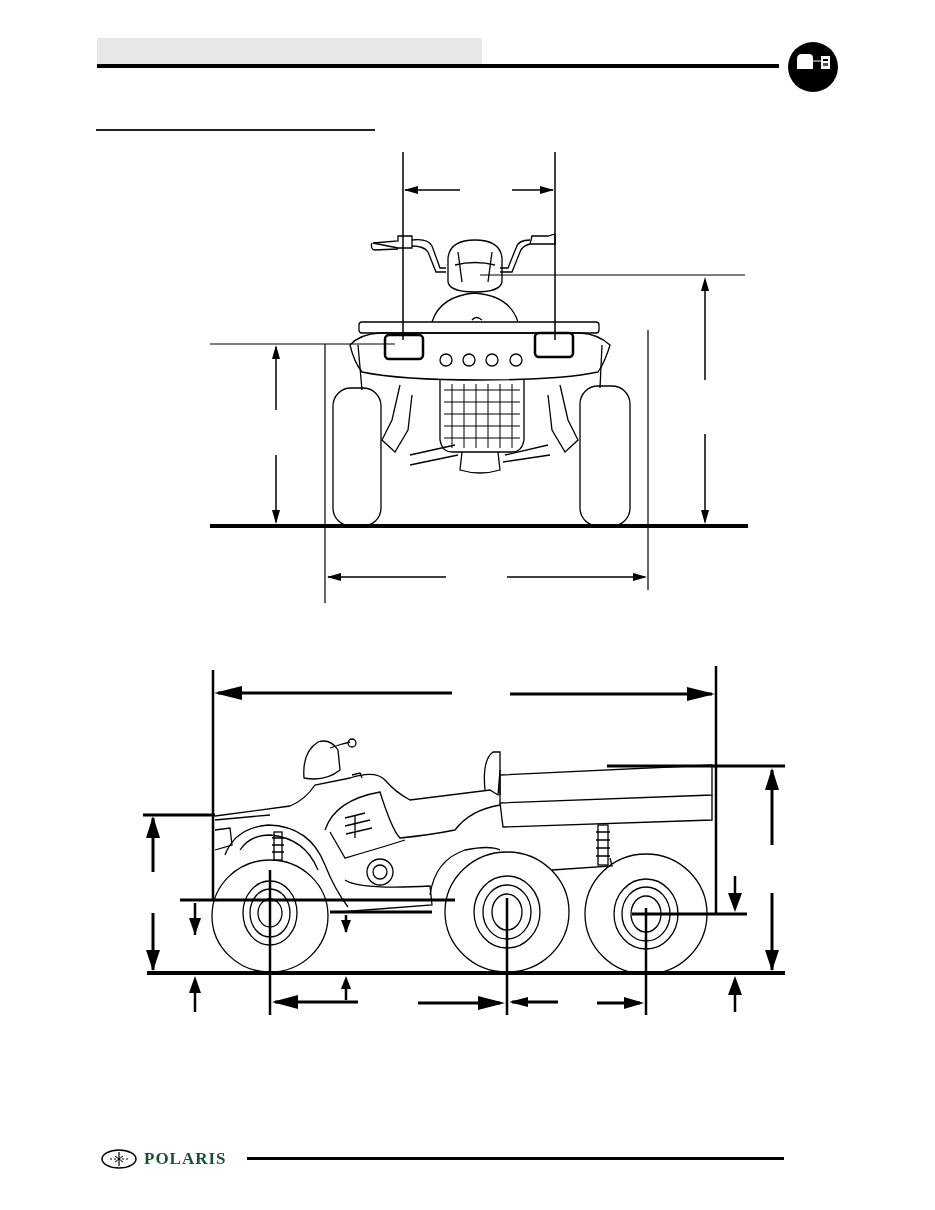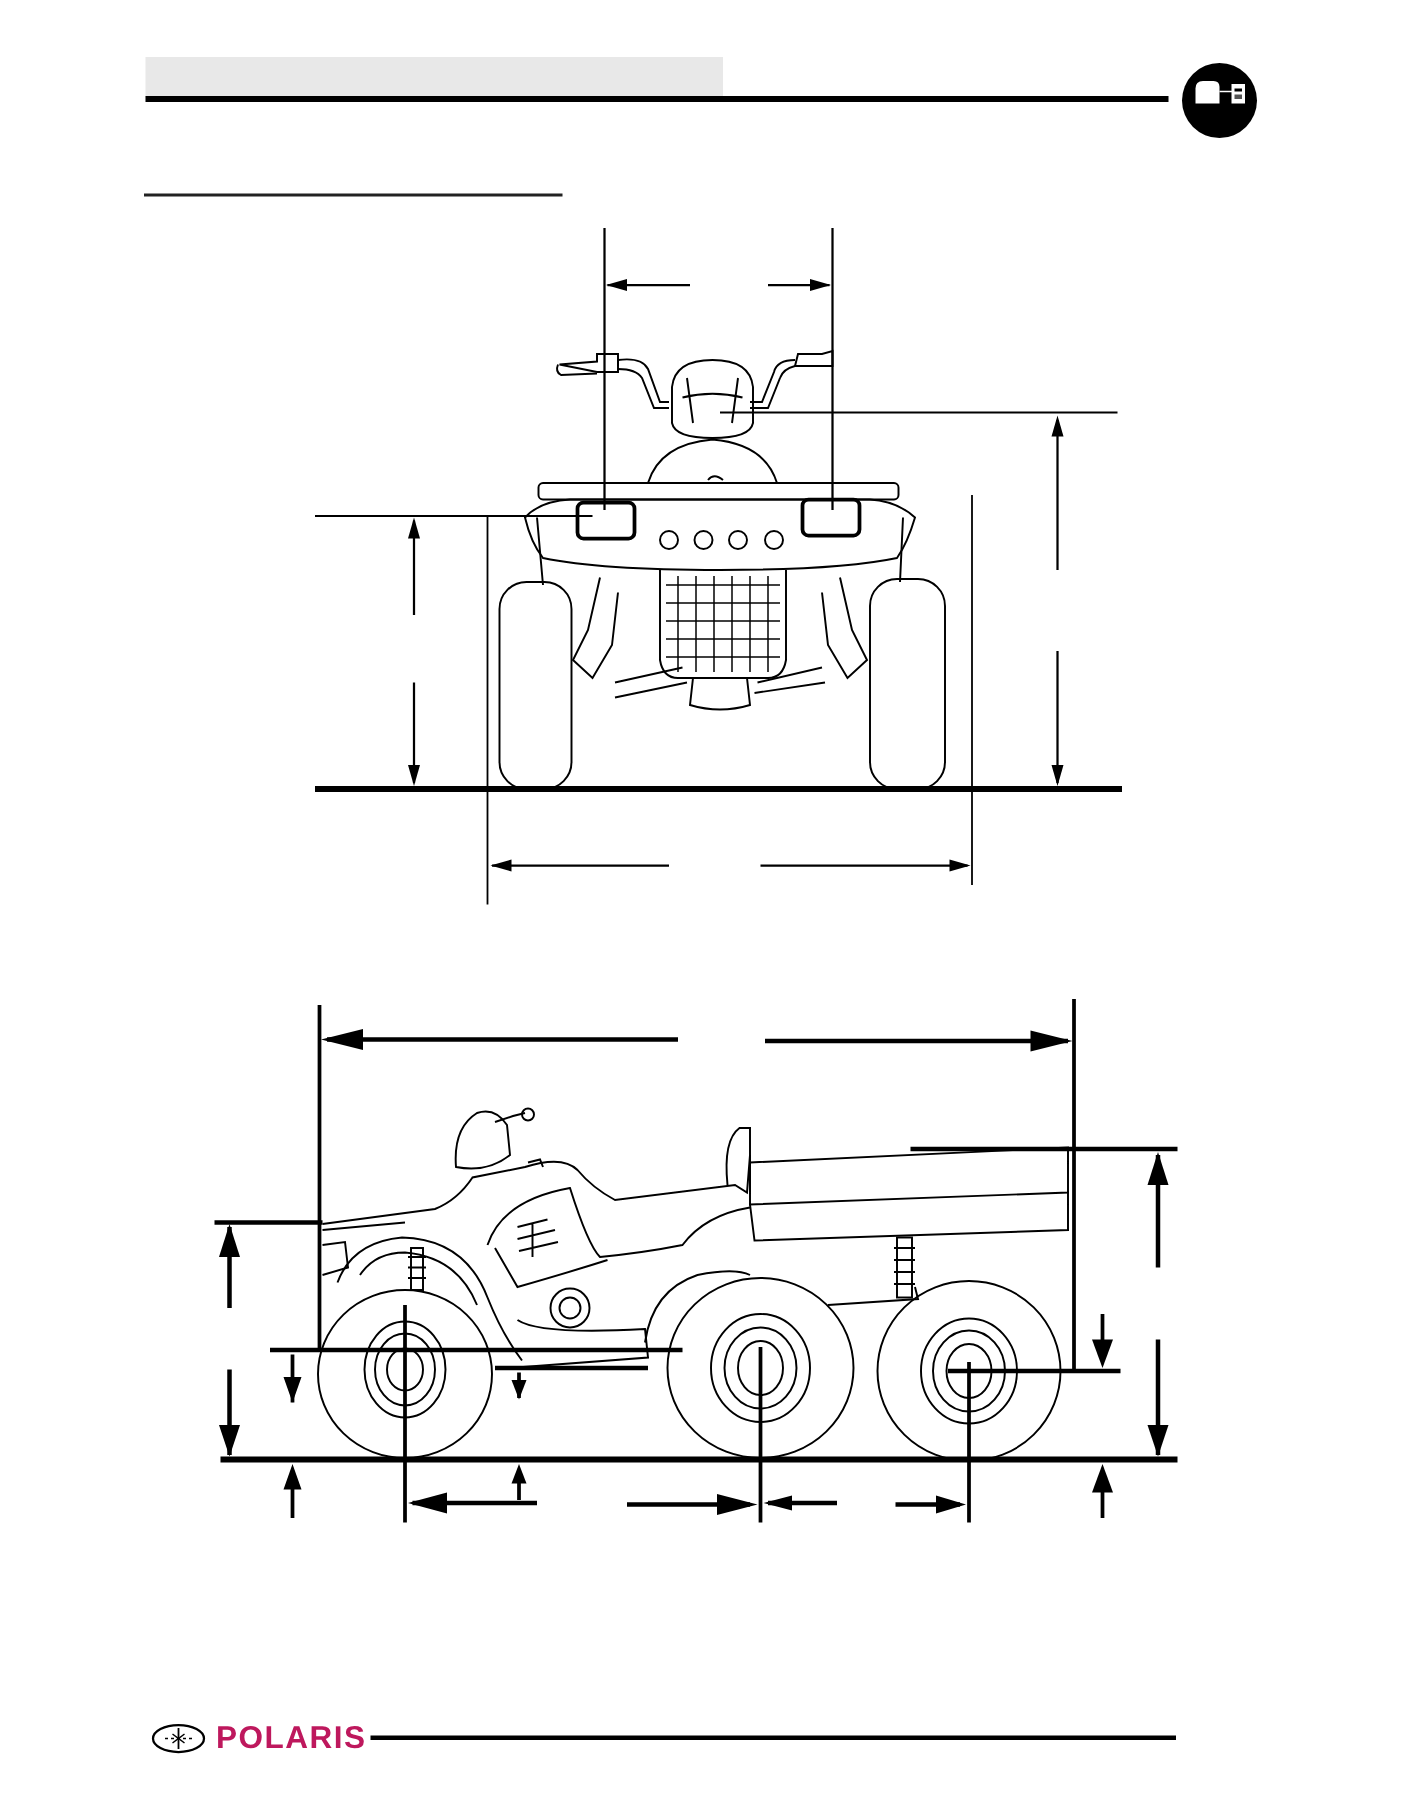--- a/index.html
+++ b/index.html
@@ -3,21 +3,21 @@
   <meta charset="utf-8">
   <style>
     html, body { margin: 0; padding: 0; background: #ffffff; }
     body { width: 935px; height: 1210px; position: relative; overflow: hidden; font-family: "Liberation Sans", sans-serif; }
     .abs { position: absolute; }
     .header-box { left: 97px; top: 38px; width: 385px; height: 27px; background: #e8e8e8; }
     .header-rule { left: 97px; top: 64px; width: 682px; height: 4px; background: #000; }
     .section-rule { left: 96px; top: 129px; width: 279px; height: 2px; background: #222; }
     .chapter-icon { left: 788px; top: 42px; width: 50px; height: 50px; border-radius: 50%; background: #000; }
     .footer-logo { left: 100px; top: 1148px; height: 22px; display: flex; align-items: center; gap: 6px; }
-    .footer-logo .brand { font-family: Liberation Sans, sans-serif; font-weight: bold; font-size: 21px; letter-spacing: 1px; color: #be185d; }
+    .footer-logo .brand { font-family: Liberation Serif, serif; font-weight: bold; font-size: 17px; letter-spacing: 1px; color: #14532d; }
     .footer-rule { left: 247px; top: 1157px; width: 537px; height: 3px; background: #000; }
     svg.diagram { position: absolute; left: 0; top: 0; }
   </style>
 </head>
 <body>
 
 <div class="abs header-box"></div>
 <div class="abs header-rule"></div>
 <div class="abs chapter-icon">
   <svg width="50" height="50" viewBox="0 0 50 50">

